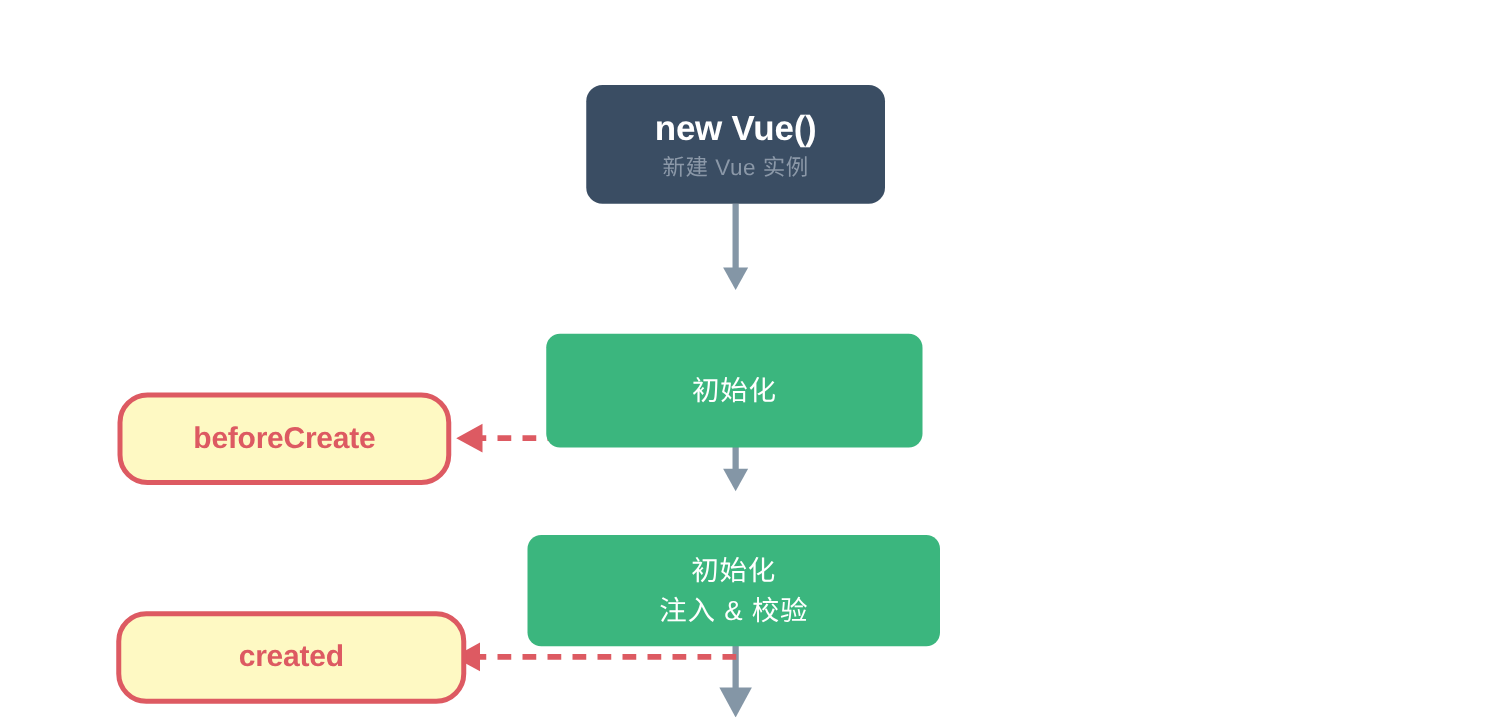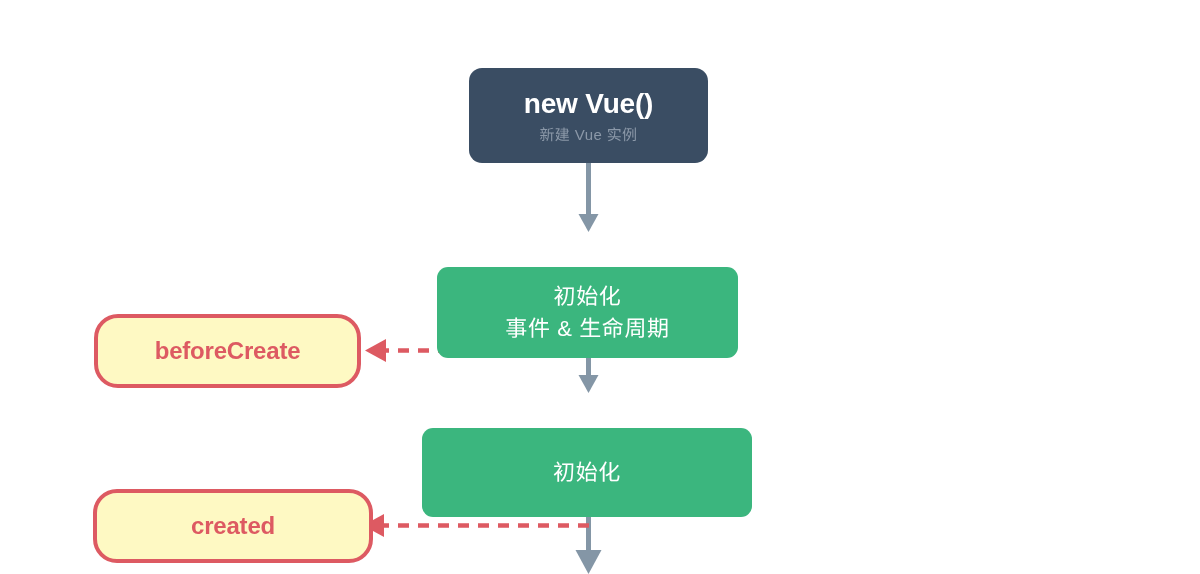--- a/index.html
+++ b/index.html
@@ -49,21 +49,21 @@
     color: #ffffff;
   }
   .node-root .node-title {
     font-size: 28px;
     font-weight: bold;
     letter-spacing: -0.2px;
     color: #ffffff;
     margin-bottom: 3px;
   }
   .node-root .node-sub {
-    font-size: 15px;
+    font-size: 18px;
     font-weight: normal;
     color: #8b98a8;
     letter-spacing: 0.4px;
   }
 
   
   .node-process {
     background: #3bb67e;
     border-radius: 11px;
     color: #ffffff;
@@ -123,28 +123,28 @@
     </g>
   </svg>
 
   <div class="node node-root" style="left:469px; top:68px; width:239px; height:95px;">
     <div class="node-title">new Vue()</div>
     <div class="node-sub">新建 Vue 实例</div>
   </div>
 
   <div class="node node-process" style="left:437px; top:231px; width:301px; height:91px;">
     <div class="node-line">初始化</div>
-    <div class="node-line">事件 &amp; 生命周期</div>
   </div>
 
   <div class="node node-hook" style="left:94px; top:314px; width:267px; height:74px;">
     <div class="node-label">beforeCreate</div>
   </div>
 
   <div class="node node-process" style="left:422px; top:392px; width:330px; height:89px;">
     <div class="node-line">初始化</div>
+    <div class="node-line">注入 &amp; 校验</div>
   </div>
 
   <div class="node node-hook" style="left:93px; top:489px; width:280px; height:74px;">
     <div class="node-label">created</div>
   </div>
 
 </div>
 
 </body></html>

